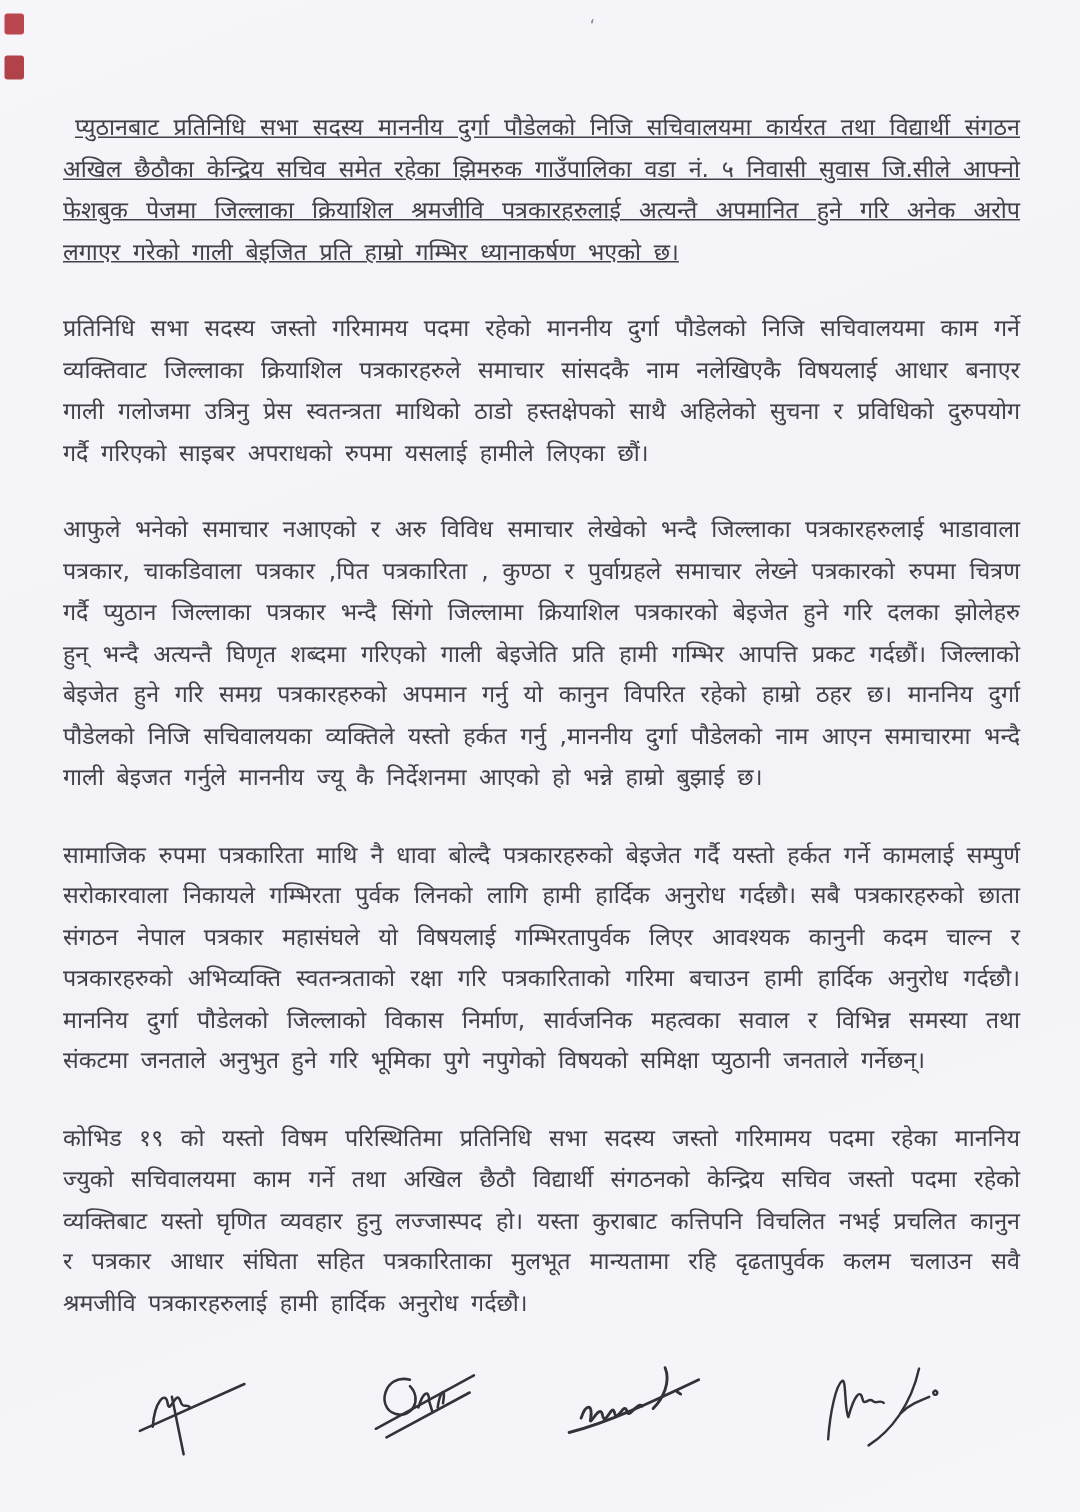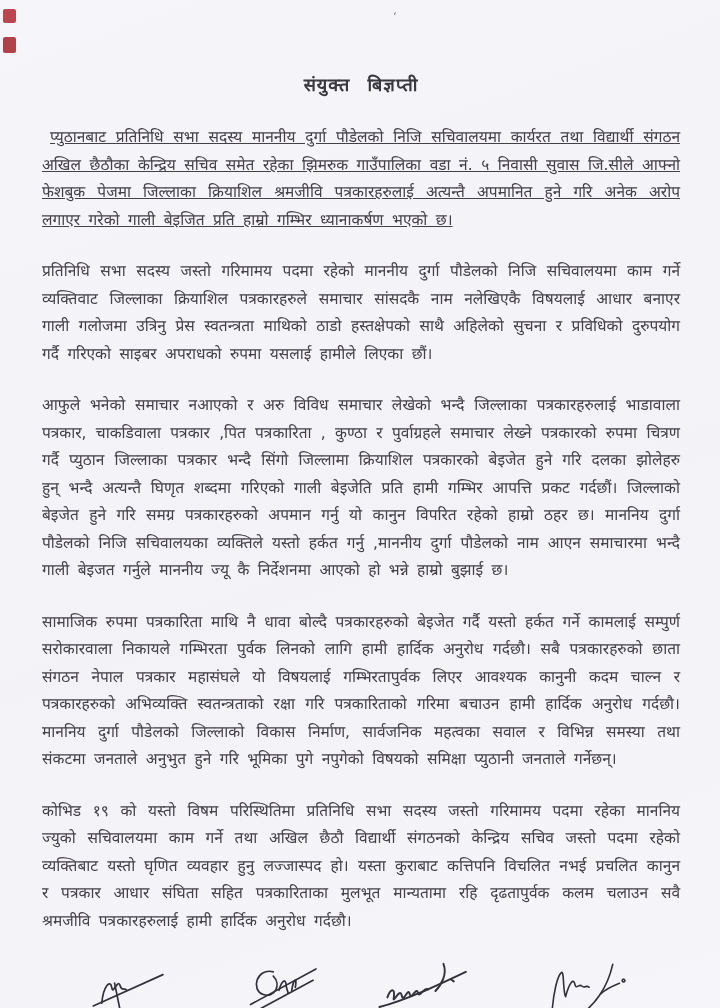--- a/index.html
+++ b/index.html
@@ -42,21 +42,20 @@
 <body>
 
 <div class="page">
 
   <span class="stamp-mark m1"></span>
   <span class="stamp-mark m2"></span>
   <span class="speck">ʻ</span>
 
   <div class="content">
 
-    <h1 class="title">संयुक्त बिज्ञप्ती</h1>
 
     <p class="para indent">प्युठानबाट प्रतिनिधि सभा सदस्य माननीय दुर्गा पौडेलको निजि सचिवालयमा कार्यरत तथा विद्यार्थी संगठन अखिल छैठौका केन्द्रिय सचिव समेत रहेका झिमरुक गाउँपालिका वडा नं. ५ निवासी  सुवास जि.सीले आफ्नो फेशबुक पेजमा  जिल्लाका क्रियाशिल श्रमजीवि पत्रकारहरुलाई अत्यन्तै अपमानित हुने गरि अनेक अरोप लगाएर गरेको गाली बेइजित प्रति  हाम्रो गम्भिर ध्यानाकर्षण भएको छ।</p>
     <p class="para">प्रतिनिधि सभा सदस्य जस्तो गरिमामय पदमा रहेको माननीय दुर्गा पौडेलको निजि सचिवालयमा काम गर्ने व्यक्तिवाट जिल्लाका क्रियाशिल पत्रकारहरुले समाचार सांसदकै नाम नलेखिएकै  विषयलाई आधार बनाएर गाली गलोजमा उत्रिनु प्रेस स्वतन्त्रता माथिको ठाडो हस्तक्षेपको साथै अहिलेको सुचना र प्रविधिको दुरुपयोग गर्दै गरिएको साइबर अपराधको रुपमा यसलाई हामीले लिएका छौं।</p>
     <p class="para">आफुले भनेको समाचार नआएको र अरु विविध समाचार लेखेको भन्दै  जिल्लाका पत्रकारहरुलाई भाडावाला पत्रकार, चाकडिवाला पत्रकार ,पित पत्रकारिता , कुण्ठा र पुर्वाग्रहले समाचार लेख्ने पत्रकारको रुपमा चित्रण गर्दै प्युठान जिल्लाका पत्रकार भन्दै सिंगो जिल्लामा क्रियाशिल पत्रकारको बेइजेत हुने गरि दलका झोलेहरु हुन् भन्दै अत्यन्तै घिणृत शब्दमा गरिएको गाली बेइजेति प्रति हामी गम्भिर आपत्ति प्रकट गर्दछौं। जिल्लाको बेइजेत हुने गरि समग्र पत्रकारहरुको अपमान गर्नु यो कानुन विपरित रहेको हाम्रो ठहर छ। माननिय दुर्गा पौडेलको निजि सचिवालयका व्यक्तिले यस्तो हर्कत गर्नु ,माननीय दुर्गा पौडेलको नाम आएन समाचारमा भन्दै गाली बेइजत गर्नुले माननीय ज्यू कै निर्देशनमा आएको हो भन्ने हाम्रो बुझाई छ।</p>
     <p class="para">सामाजिक रुपमा पत्रकारिता माथि नै धावा बोल्दै पत्रकारहरुको बेइजेत गर्दै यस्तो हर्कत गर्ने कामलाई सम्पुर्ण सरोकारवाला निकायले गम्भिरता पुर्वक लिनको लागि हामी हार्दिक अनुरोध गर्दछौ। सबै पत्रकारहरुको छाता संगठन नेपाल पत्रकार महासंघले यो विषयलाई गम्भिरतापुर्वक लिएर आवश्यक कानुनी कदम चाल्न र पत्रकारहरुको अभिव्यक्ति स्वतन्त्रताको रक्षा गरि पत्रकारिताको गरिमा बचाउन हामी हार्दिक अनुरोध गर्दछौ। माननिय दुर्गा पौडेलको जिल्लाको विकास निर्माण, सार्वजनिक महत्वका सवाल र विभिन्न समस्या तथा संकटमा जनताले अनुभुत हुने गरि भूमिका पुगे नपुगेको विषयको समिक्षा प्युठानी जनताले गर्नेछन्।</p>
     <p class="para">कोभिड १९ को यस्तो विषम परिस्थितिमा प्रतिनिधि सभा सदस्य जस्तो गरिमामय पदमा रहेका माननिय ज्युको सचिवालयमा काम गर्ने तथा अखिल छैठौ  विद्यार्थी संगठनको केन्द्रिय सचिव जस्तो पदमा रहेको व्यक्तिबाट यस्तो घृणित व्यवहार हुनु लज्जास्पद  हो। यस्ता कुराबाट कत्तिपनि विचलित नभई प्रचलित कानुन र पत्रकार आधार संघिता सहित पत्रकारिताका मुलभूत मान्यतामा रहि दृढतापुर्वक कलम चलाउन सवै श्रमजीवि पत्रकारहरुलाई हामी हार्दिक अनुरोध गर्दछौ।</p>
 
     <div class="sig-row">
 
       <div class="sig-col c1">

